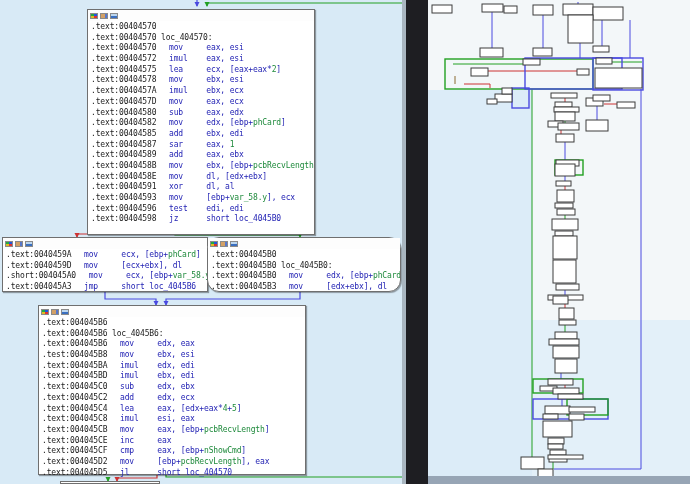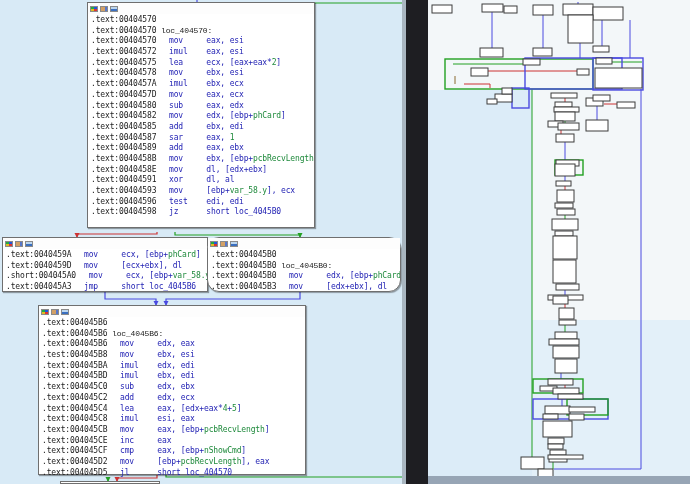--- a/index.html
+++ b/index.html
@@ -10,21 +10,21 @@
   #edge-layer{position:absolute;left:0;top:0;pointer-events:none;}
   .bb{position:absolute;background:#ffffff;border:1px solid #6f6f6f;
       box-shadow:1px 1px 1px rgba(0,0,0,0.35);box-sizing:border-box;}
   .bb-title{height:10px;display:flex;align-items:center;gap:2px;padding:1px 0 0 2px;background:#fdfdfd;}
   .bb-icon{width:8px;height:6px;display:inline-block;border:1px solid #8a8a8a;box-sizing:border-box;}
   .ic-palette{background:conic-gradient(#2255dd 0 25%,#dd3333 0 50%,#ddbb22 0 75%,#22aa44 0);}
   .ic-frame{background:linear-gradient(90deg,#d2a066 0 60%,#5577cc 60% 100%);}
   .ic-group{background:linear-gradient(180deg,#bcd6ee 0 50%,#3a6fc0 50% 100%);}
   .bb-body{padding:1px 0 0 3px;}
   .asm{white-space:pre;font-size:8px;line-height:10.7px;letter-spacing:-0.15px;height:10.7px;overflow:hidden;}
-  .t-a{color:#1a1a1a;} .t-l{color:#222222;font-family:Liberation Mono, monospace;} .t-m{color:#2323b4;margin-left:8px;}
+  .t-a{color:#1a1a1a;} .t-l{color:#222222;} .t-m{color:#2323b4;margin-left:8px;}
   .t-b{color:#2323b4;} .t-g{color:#1f8a3c;}
   #next-block-sliver{position:absolute;background:#ffffff;border:1px solid #6f6f6f;box-sizing:border-box;}
   
   #splitter-light{position:absolute;top:0;width:4px;height:484px;background:#a9b6c0;}
   #splitter{position:absolute;top:0;width:20px;height:484px;background:#1e1e22;}
   
   #overview{position:absolute;top:0;height:484px;background:#f3f7f9;overflow:hidden;}
   #overview svg{position:absolute;left:0;top:0;}
 </style>
 </head>
@@ -44,21 +44,21 @@
         <polyline points="105,292 105,299 156,299 156,305" fill="none" stroke="#4a4ae0" stroke-width="1.2"></polyline>
         <polygon points="153.5,301 158.5,301 156,306" fill="#4a4ae0"></polygon>
         <polyline points="300,292 300,299 166,299 166,305" fill="none" stroke="#4a4ae0" stroke-width="1.2"></polyline>
         <polygon points="163.5,301 168.5,301 166,306" fill="#4a4ae0"></polygon>
         <polyline points="157,475 157,478 117,478 117,481" fill="none" stroke="#cc3333" stroke-width="1.2"></polyline>
         <polygon points="114.5,477 119.5,477 117,482" fill="#cc3333"></polygon>
         <polyline points="108,477 108,481" fill="none" stroke="#22a022" stroke-width="1.2"></polyline>
         <polygon points="105.5,477 110.5,477 108,482" fill="#22a022"></polygon>
       </svg>
     <div id="blocks-host">
-        <div class="bb" style="left: 87px; top: 2px; width: 228px; height: 226px;">
+        <div class="bb" style="left: 87px; top: 9px; width: 228px; height: 226px;">
           <div class="bb-title">
             <span class="bb-icon ic-palette"></span>
             <span class="bb-icon ic-frame"></span>
             <span class="bb-icon ic-group"></span>
           </div>
           <div class="bb-body">
             <div class="asm"><span class="t-a">.text:00404570</span></div>
             <div class="asm"><span class="t-a">.text:00404570 </span><span class="t-l">loc_404570:</span></div>
             <div class="asm"><span class="t-a">.text:00404570 </span><span class="t-m">mov     </span><span class="t-b">eax, esi</span></div>
             <div class="asm"><span class="t-a">.text:00404572 </span><span class="t-m">imul    </span><span class="t-b">eax, esi</span></div>

